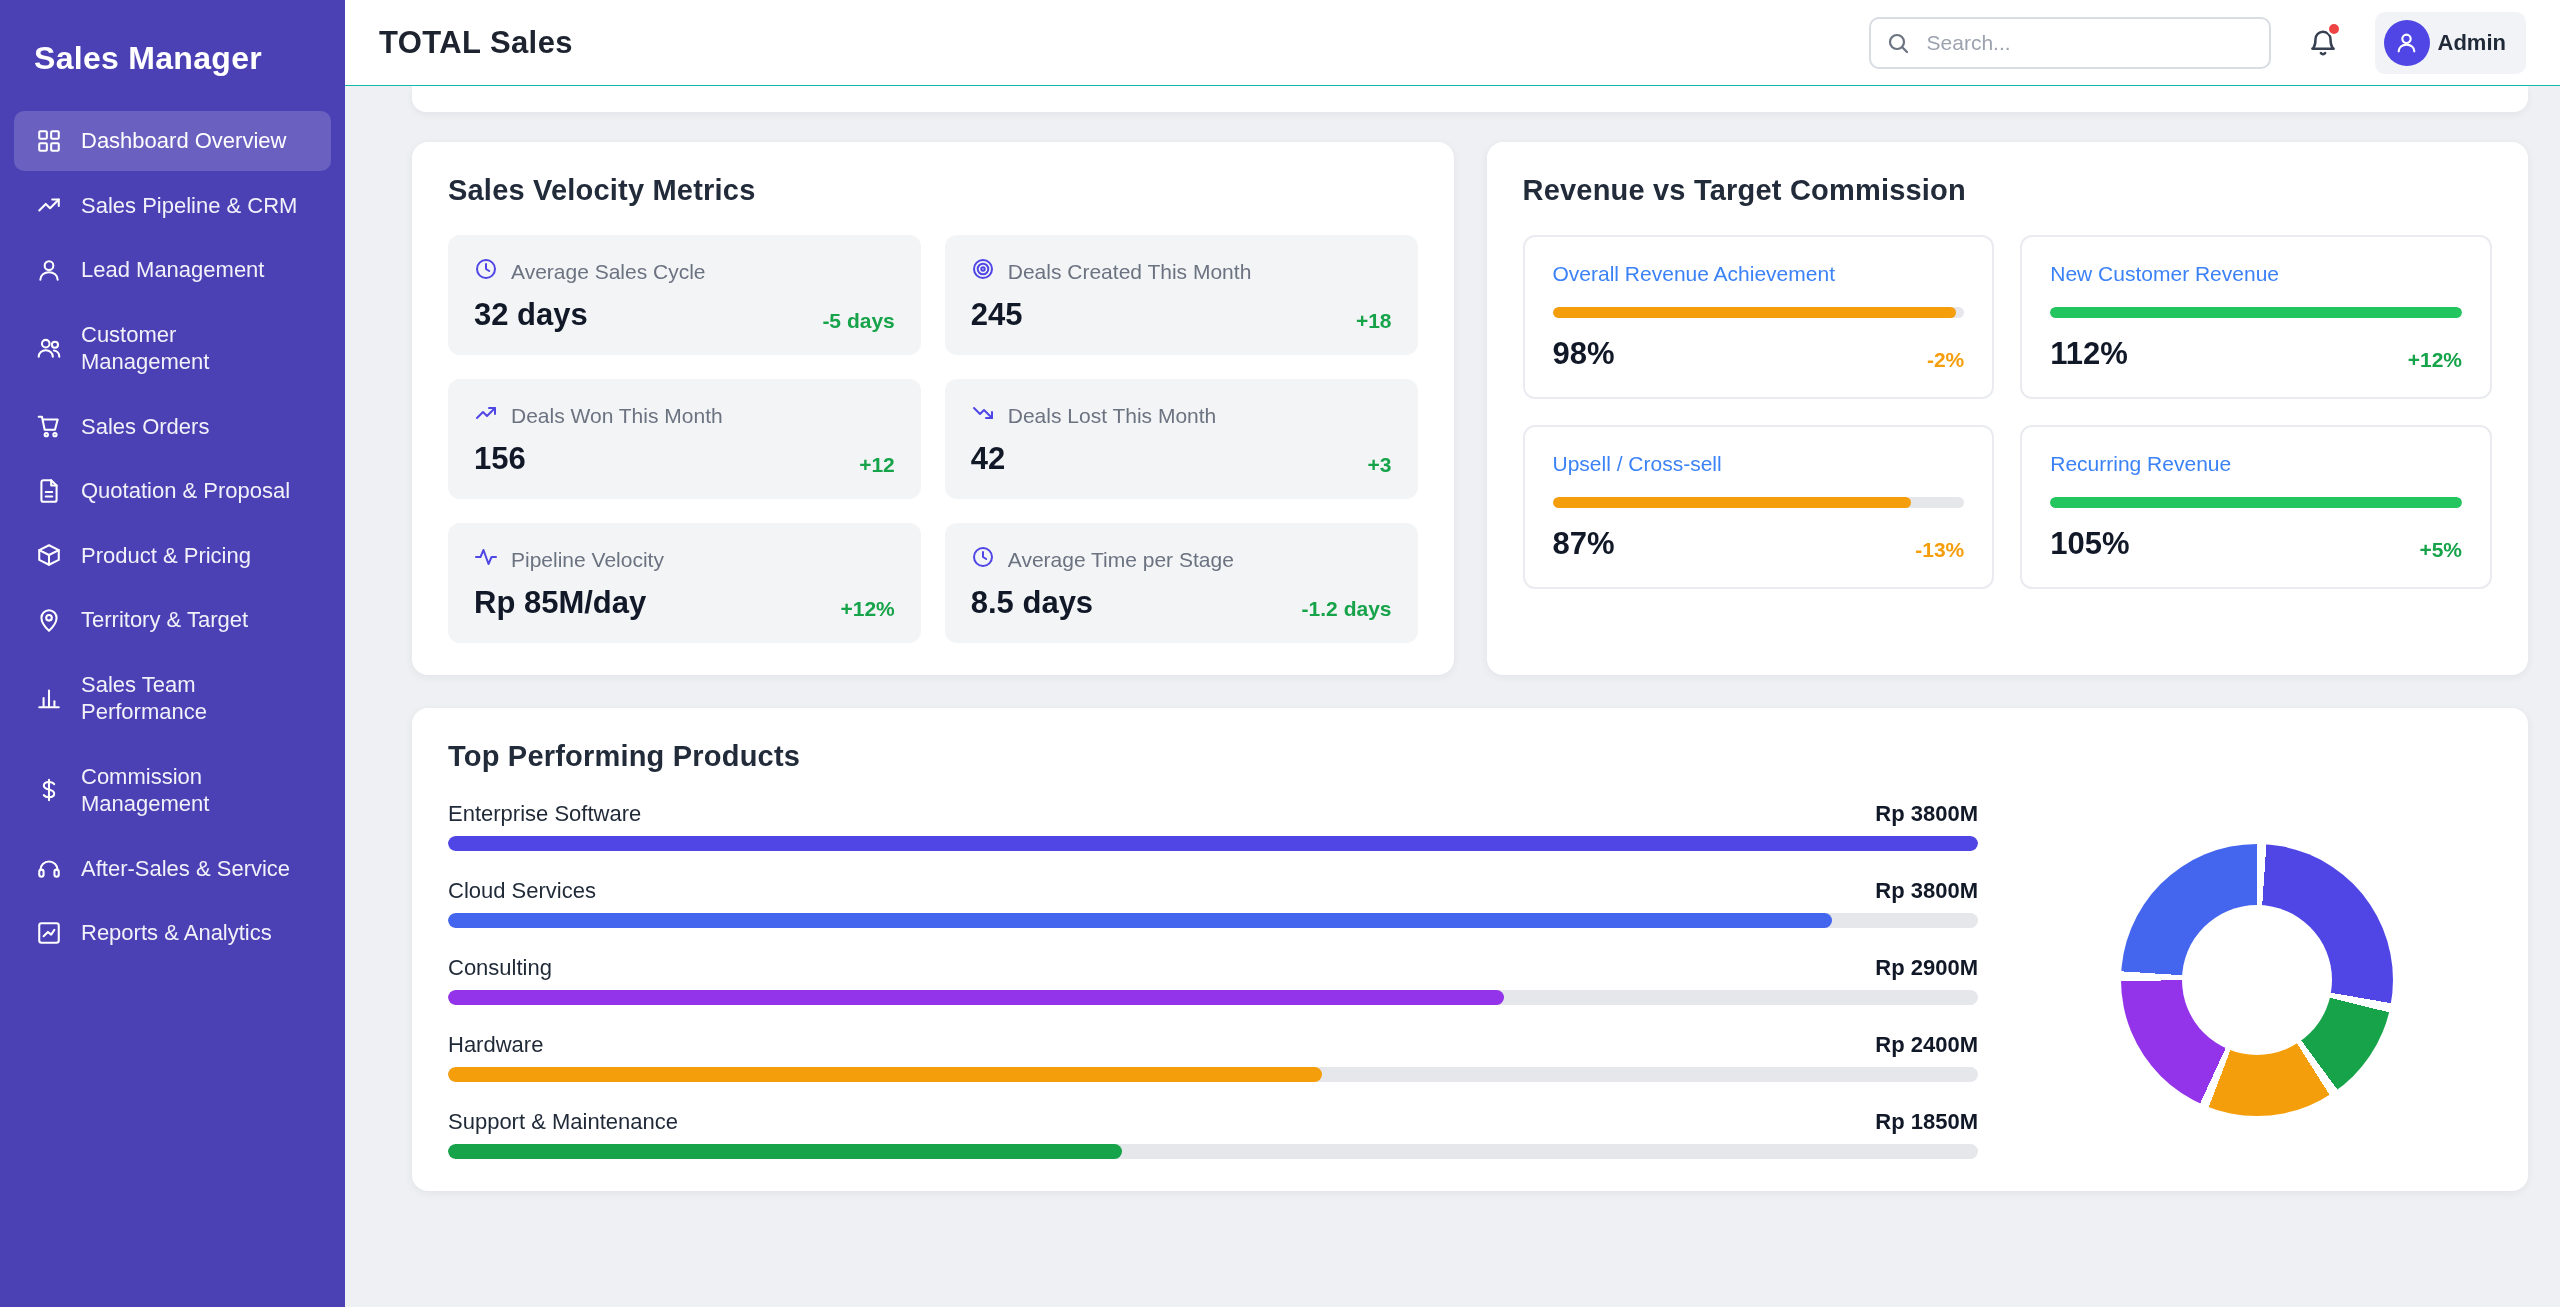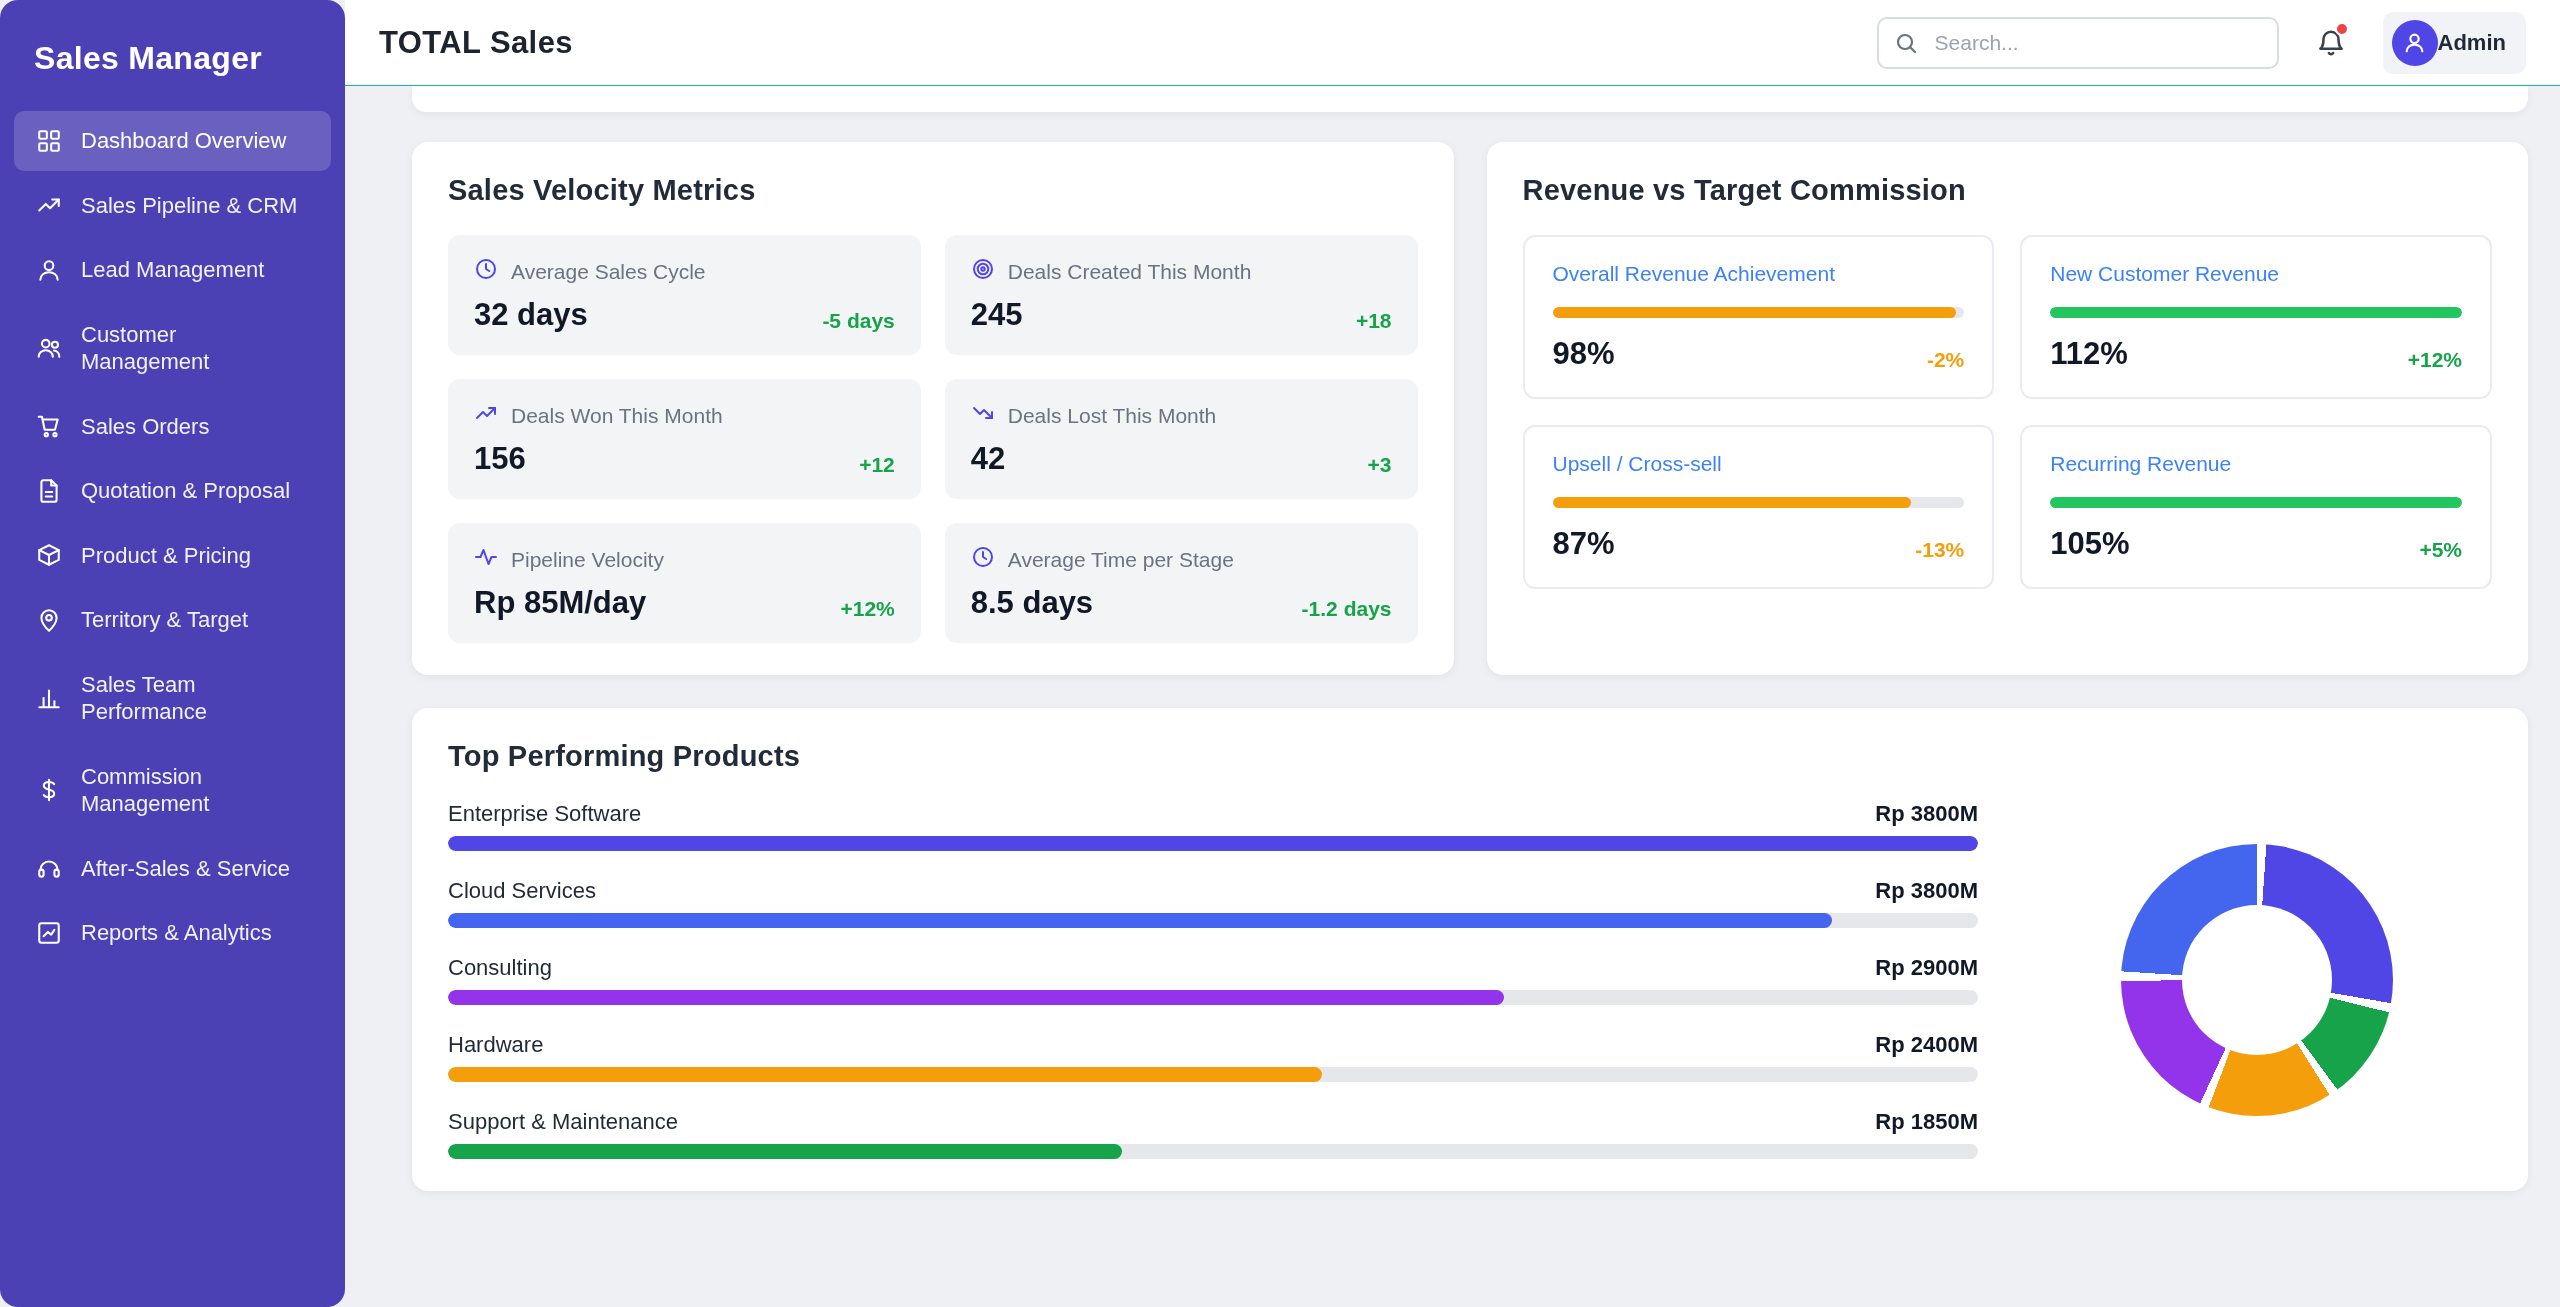--- a/index.html
+++ b/index.html
@@ -7,21 +7,21 @@
   html, body { width: 2560px; height: 1307px; overflow: hidden; }
   body {
     font-family: "Liberation Sans", "DejaVu Sans", sans-serif;
     background: #eef0f4;
     color: #1f2937;
   }
 
   
   .sidebar {
     position: fixed; left: 0; top: 0; bottom: 0; width: 345px;
-    background: #4b40b4; z-index: 10; border-radius: 18px;
+    background: #4b40b4; z-index: 10;
   }
   .brand {
     padding: 40px 34px 28px; font-size: 32px; font-weight: 700; color: #ffffff;
     letter-spacing: .3px;
   }
   .nav { padding: 6px 14px; }
   .nav-item {
     display: flex; align-items: center; gap: 19px;
     padding: 16px 22px; margin-bottom: 5px; border-radius: 10px;
     color: rgba(255,255,255,.93); font-size: 22px; cursor: pointer;
@@ -47,21 +47,21 @@
     font-family: "Liberation Sans", sans-serif; background: #fff;
   }
   .search input::placeholder { color: #9ca3af; }
   .search-icon { position: absolute; left: 17px; top: 14px; width: 24px; height: 24px; }
   .search-icon svg { width: 24px; height: 24px; stroke: #6b7280; fill: none; stroke-width: 2.2; stroke-linecap: round; }
   .bell { position: relative; width: 48px; height: 48px; display: flex; align-items: center; justify-content: center; cursor: pointer; }
   .bell svg { width: 30px; height: 30px; stroke: #374151; fill: none; stroke-width: 2; stroke-linecap: round; stroke-linejoin: round; }
   .bell-dot { position: absolute; top: 3px; right: 6px; width: 14px; height: 14px;
     border-radius: 50%; background: #ef4444; border: 2px solid #fff; }
   .user-chip {
-    display: flex; align-items: center; gap: 0; background: #f1f3f6;
+    display: flex; align-items: center; gap: 8px; background: #f1f3f6;
     border-radius: 10px; padding: 7px 20px 7px 9px; height: 62px; cursor: pointer;
   }
   .avatar { width: 46px; height: 46px; border-radius: 50%; background: #4f46e5;
     display: flex; align-items: center; justify-content: center; }
   .avatar svg { width: 25px; height: 25px; stroke: #ffffff; fill: none; stroke-width: 2.1; stroke-linecap: round; }
   .user-name { font-size: 22px; font-weight: 700; color: #1f2937; }
 
   
   .main { position: absolute; left: 345px; top: 86px; right: 0; bottom: 0;
     background: #eef0f4; padding: 0 32px 16px; overflow: hidden; margin-left: 35px; }

